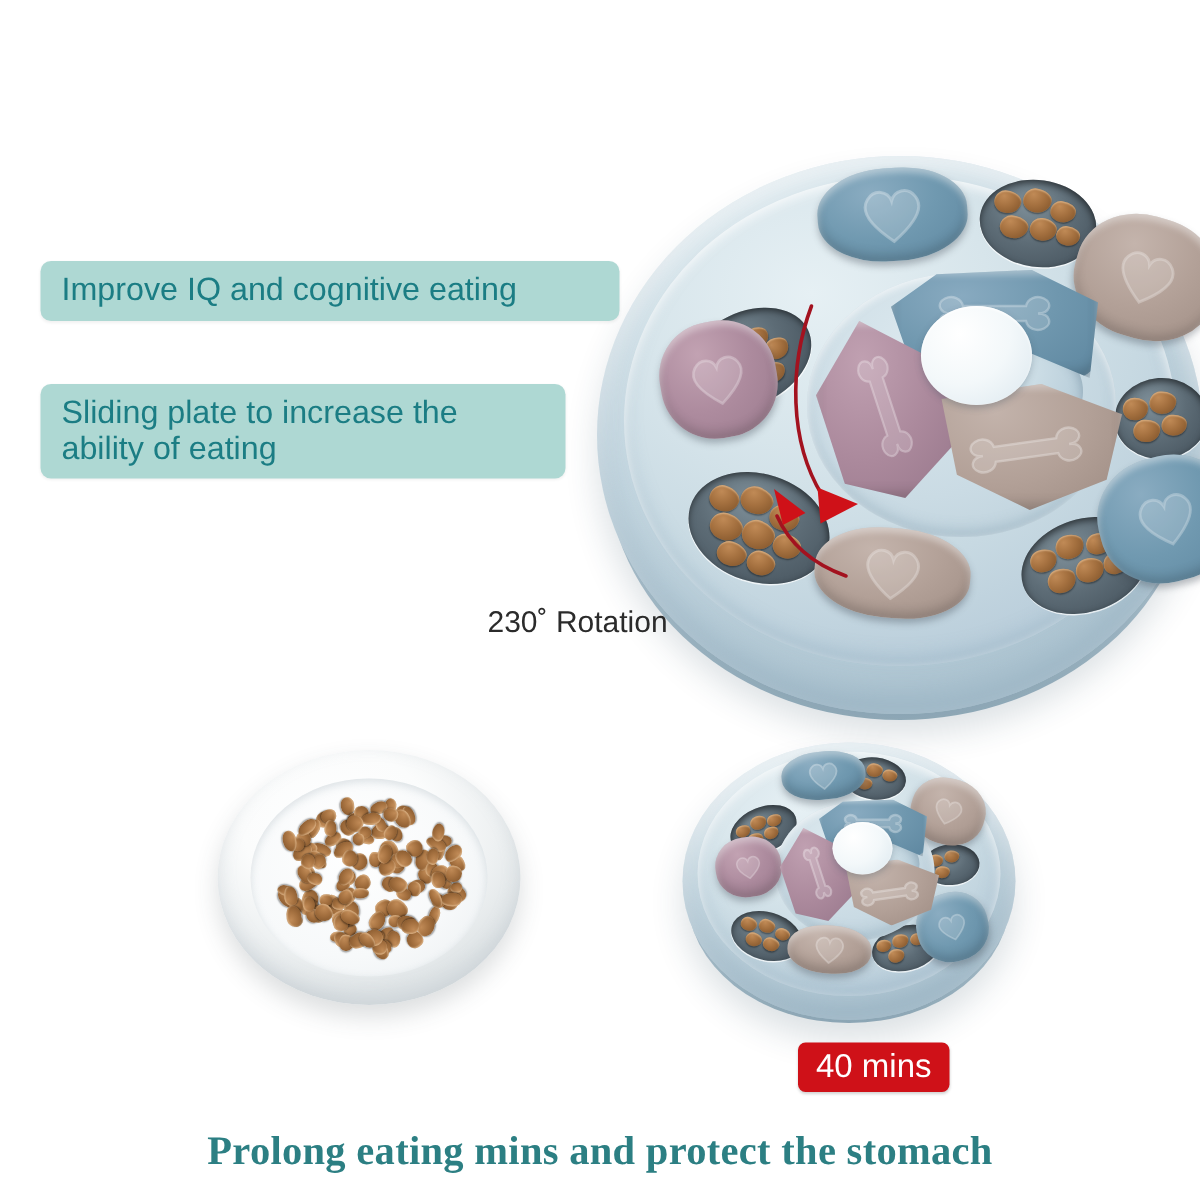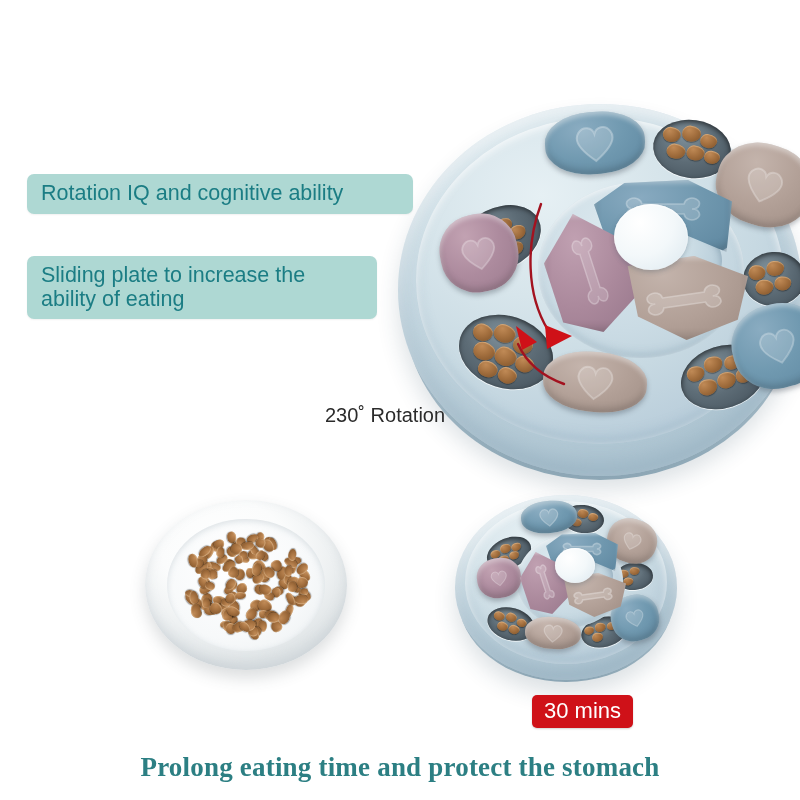--- a/index.html
+++ b/index.html
@@ -382,21 +382,21 @@
     <div class="hubcap" style="left:216px; top:100px; width:74px; height:66px;"></div>
 
     <svg class="arrows" width="404" height="372" viewBox="0 0 404 372" style="z-index:7;">
       <path d="M143 100 C128 140 128 190 150 226" fill="none" stroke="#a3121f" stroke-width="2.4" stroke-linecap="round"></path>
       <path d="M147 221 L174 232 L149 245 Z" fill="#cf1118"></path>
       <path d="M166 280 C144 272 128 258 120 240" fill="none" stroke="#a3121f" stroke-width="2.4" stroke-linecap="round"></path>
       <path d="M124 246 L118 222 L139 238 Z" fill="#cf1118"></path>
     </svg>
   </div>
 
-  <div class="callout callout-1">Rotation IQ and cognitive ability</div>
+  <div class="callout callout-1">Improve IQ and cognitive eating</div>
 
   <div class="callout callout-2">Sliding plate to increase the ability of eating</div>
 
   <div class="rot-label">230˚ Rotation</div>
 
   <div class="plate" style="left:145px; top:500px; width:202px; height:170px;">
     <div class="inner"></div>
     <div id="plateKibble" style="position:absolute; left:0; top:0; width:100%; height:100%;">
         <div class="kib" style="left: 75.1947px; top: 121.499px; width: 11.1445px; height: 7.16323px; transform: rotate(355.2deg);"></div>
         <div class="kib" style="left: 132.804px; top: 79.7983px; width: 10.5129px; height: 7.90775px; transform: rotate(56.8deg);"></div>
@@ -643,17 +643,17 @@
         <svg width="42" height="14" viewBox="0 0 82 26">
           <path d="M12 13 C4 13 2 6 8 3 C13 0.5 19 3 20 8 L62 8 C63 3 69 0.5 74 3 C80 6 78 13 70 13
                    C78 13 80 20 74 23 C69 25.5 63 23 62 18 L20 18 C19 23 13 25.5 8 23 C2 20 4 13 12 13 Z" fill="rgba(255,255,255,0.34)" stroke="rgba(255,255,255,0.60)" stroke-width="3"></path>
         </svg>
       </span>
     </div>
 
     <div class="hubcap" style="left:100px; top:53px; width:40px; height:35px;"></div>
   </div>
 
-  <div class="badge badge-20">30 mins</div>
-
-  <div class="footline">Prolong eating time and protect the stomach</div>
+  <div class="badge badge-20">40 mins</div>
+
+  <div class="footline">Prolong eating mins and protect the stomach</div>
 
 </div>
 
 </body></html>

